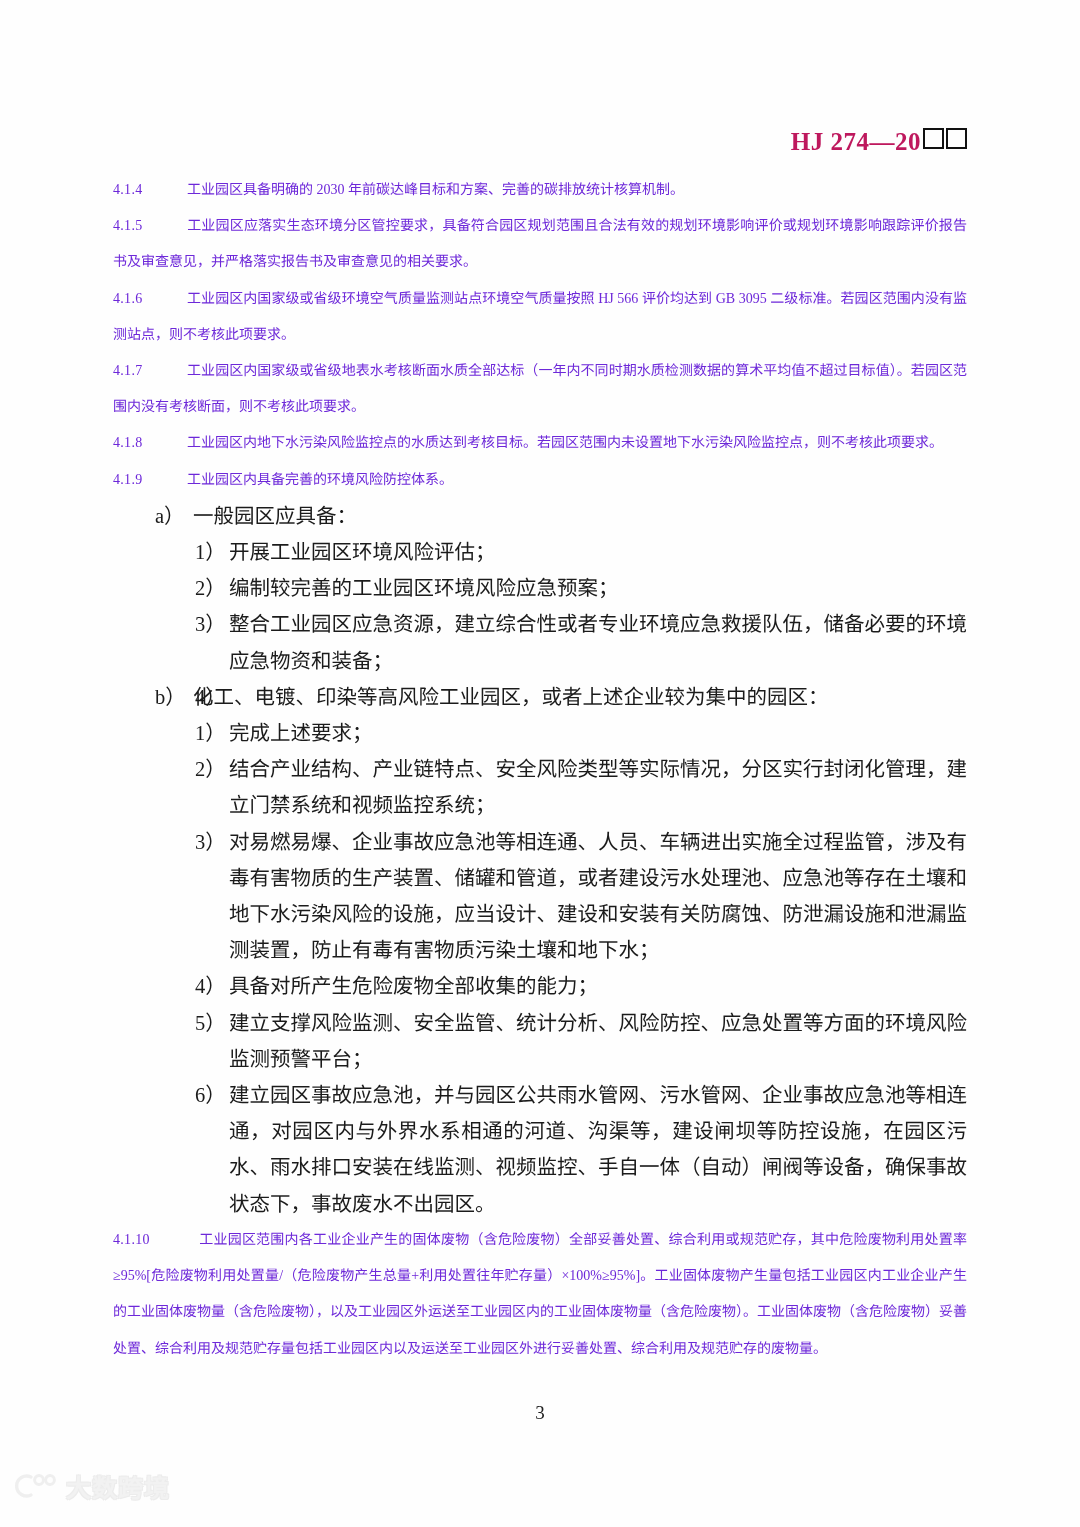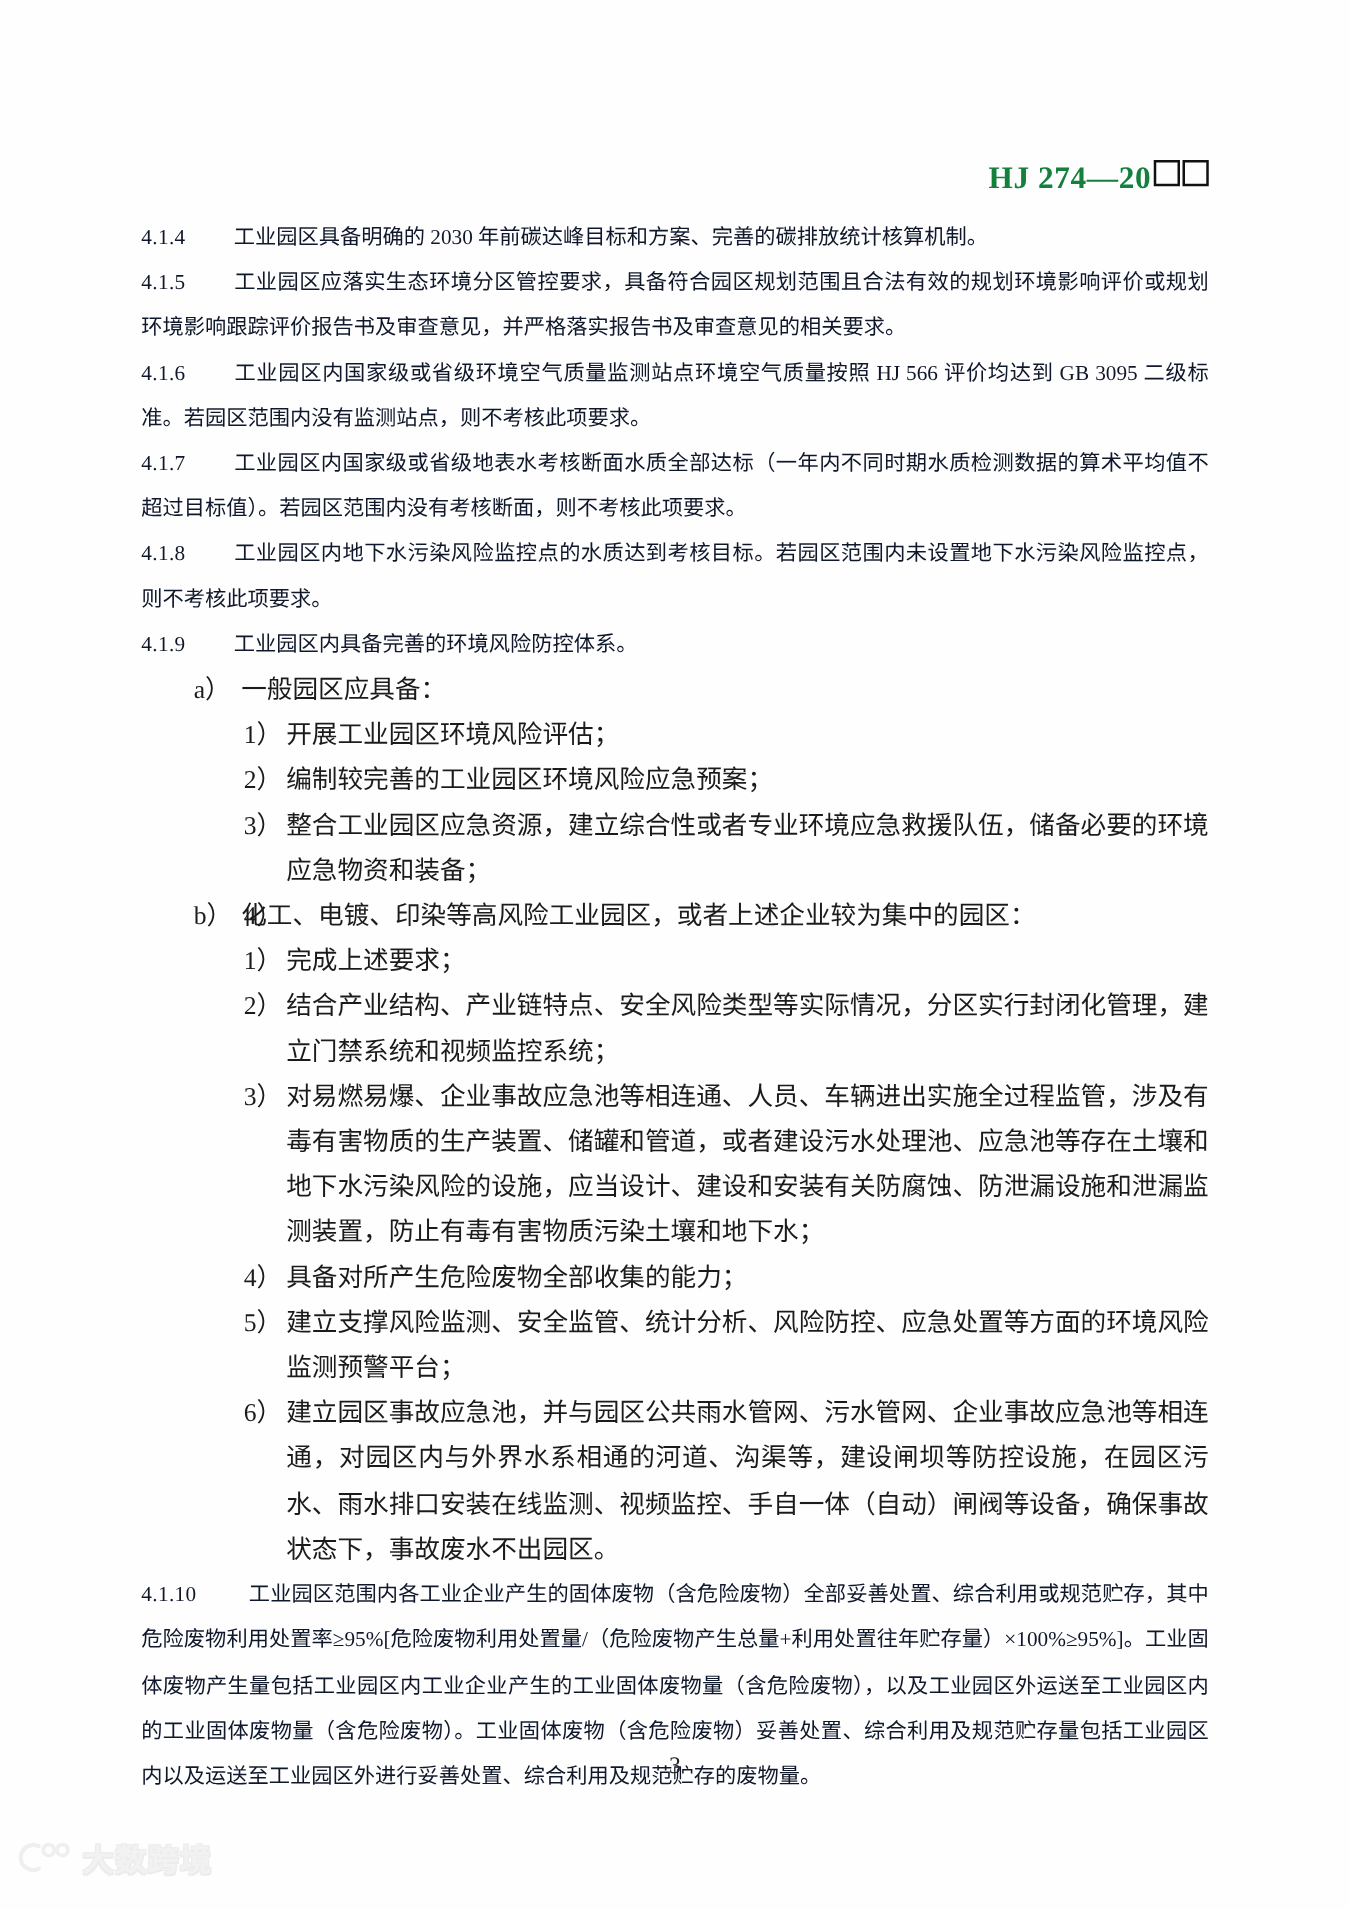--- a/index.html
+++ b/index.html
@@ -27,47 +27,47 @@
   
   .doc-header {
     position: absolute;
     top: 128px;
     left: 113px;
     right: 113px;
     text-align: right;
     font-size: 25px;
     font-weight: bold;
     letter-spacing: 0.5px;
-    color: #15803d;
+    color: #be185d;
     font-family: "Liberation Serif", "DejaVu Serif", serif;
   }
   .doc-header .box-glyph {
     display: inline-block;
     width: 17px;
     height: 17px;
     border: 2px solid #111111;
     vertical-align: 1px;
     margin-left: 2px;
   }
 
   
   .body-col {
     position: absolute;
     top: 172px;
     left: 113px;
     width: 854px;
   }
 
   .para {
-    font-size: 17px;
+    font-size: 14px;
     line-height: 36.2px;
     text-align: justify;
     text-justify: inter-ideograph;
     margin: 0;
-    color: #0f172a;
+    color: #6d28d9;
   }
   .para .num {
     display: inline-block;
     min-width: 74px;
     letter-spacing: 0.3px;
   }
   .para.wide .num {
     min-width: 86px;
   }
 

